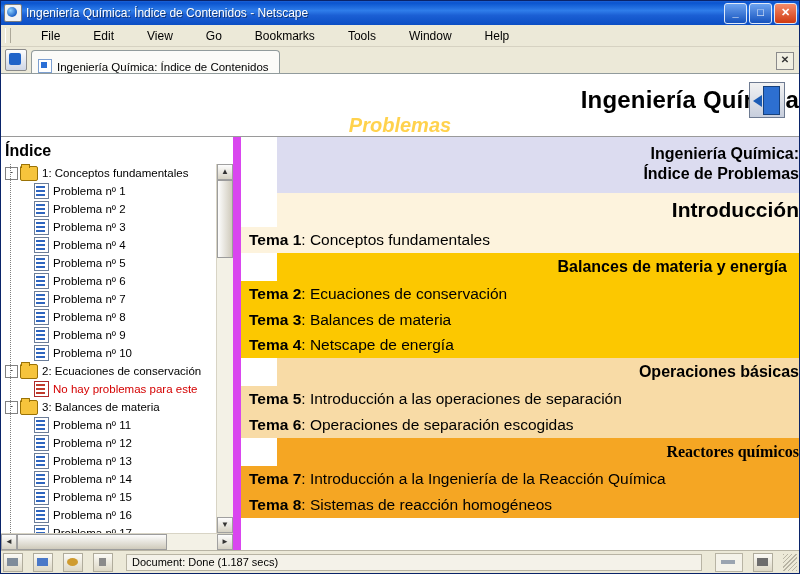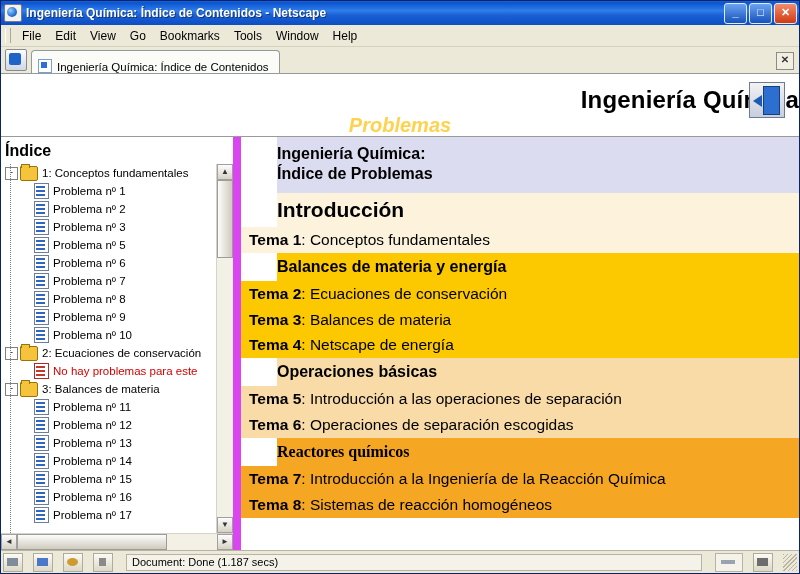--- a/index.html
+++ b/index.html
@@ -45,21 +45,21 @@
   }
   .titlebar .app-icon::after {
     content: "";
     position: absolute;
     left: 2px; top: 2px;
     width: 10px; height: 10px;
     border-radius: 50%;
     background: radial-gradient(circle at 35% 35%, #8fd0ff, #1f63c8 70%);
   }
   .titlebar .title {
-    font-weight: bold;
+    font-weight: normal;
     font-size: 12px;
     text-shadow: 1px 1px 0 rgba(0,0,0,0.45);
     white-space: nowrap;
     overflow: hidden;
     flex: 1;
   }
   .titlebar .btns {
     display: flex;
     gap: 2px;
     flex: none;
@@ -80,20 +80,21 @@
   }
   
   .menubar {
     height: 21px;
     display: flex;
     align-items: center;
     background: #ece9d8;
     border-bottom: 1px solid #d6d2c2;
     padding-left: 2px;
     flex: none;
+    gap: 19px;
   }
   .menubar .grip {
     width: 4px;
     height: 15px;
     margin: 0 4px 0 2px;
     border-left: 1px solid #fff;
     border-right: 1px solid #aca899;
   }
   .menuitem {
     padding: 2px 7px;
@@ -363,39 +364,39 @@
   .docpane {
     flex: 1;
     background: #fff;
     display: flex;
     flex-direction: column;
     min-width: 0;
     overflow: hidden;
   }
   .band {
     padding: 3px 0;
-    text-align: left;
+    text-align: right;
     font-weight: bold;
     margin-left: 36px;
   }
   .band.head {
     background: #dcdcf0;
     font-size: 16px;
     padding: 7px 0 9px;
     line-height: 1.25;
   }
   .band.intro {
     background: #fdf3dd;
     font-size: 21px;
     padding: 5px 0;
   }
   .band.mat {
     background: #fcc800;
     font-size: 16px;
-    padding: 5px 0;
+    padding: 5px 12px;
   }
   .band.ops {
     background: #f8dba6;
     font-size: 16px;
     padding: 5px 0;
   }
   .band.react {
     background: #f5a623;
     font-size: 16px;
     padding: 5px 0;
@@ -542,20 +543,26 @@
           <div class="tnode">
             <div class="spacer"></div>
             <div class="indent"></div>
             <div class="doc"></div>
             <span class="tlabel">Problema nº 3</span>
           </div>
           <div class="tnode">
             <div class="spacer"></div>
             <div class="indent"></div>
             <div class="doc"></div>
+            <span class="tlabel">Problema nº 4</span>
+          </div>
+          <div class="tnode">
+            <div class="spacer"></div>
+            <div class="indent"></div>
+            <div class="doc"></div>
             <span class="tlabel">Problema nº 5</span>
           </div>
           <div class="tnode">
             <div class="spacer"></div>
             <div class="indent"></div>
             <div class="doc"></div>
             <span class="tlabel">Problema nº 6</span>
           </div>
           <div class="tnode">
             <div class="spacer"></div>

